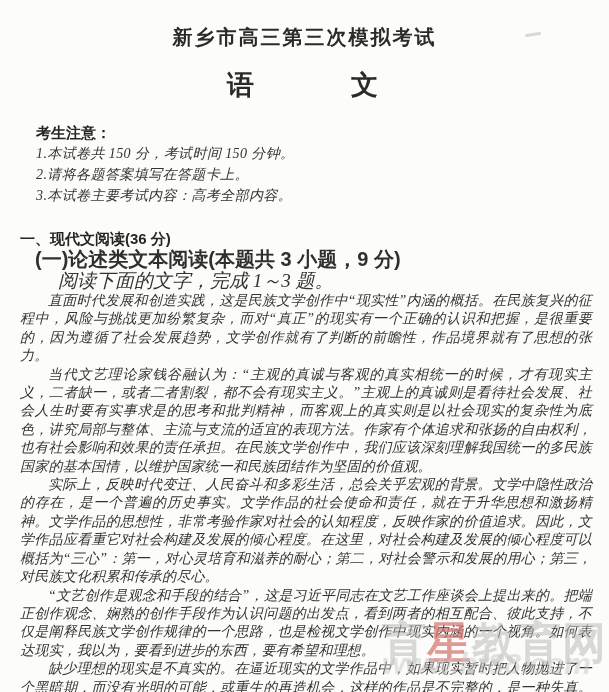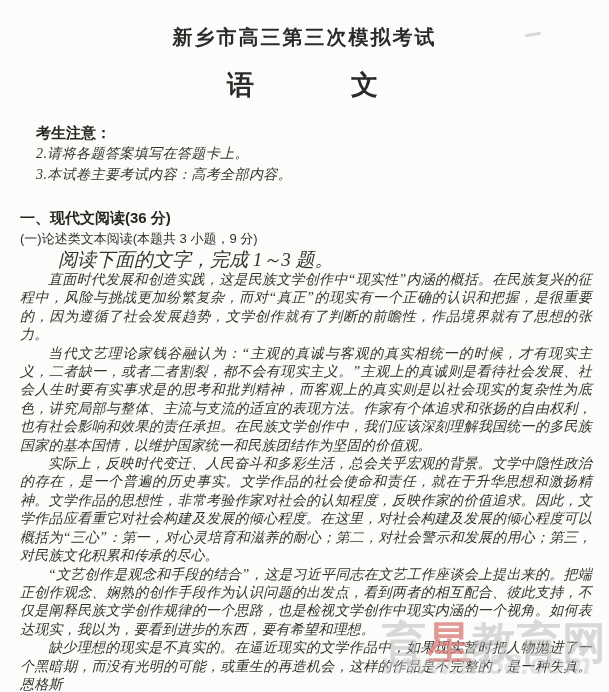--- a/index.html
+++ b/index.html
@@ -58,24 +58,25 @@
   }
   .section-heading {
     font-family: "Liberation Sans", sans-serif;
     font-weight: bold;
     font-size: 15px;
     line-height: 21px;
     color: #262522;
   }
   .section-subheading {
     font-family: "Liberation Sans", sans-serif;
-    font-weight: normal;
-    font-size: 13px;
+    font-weight: bold;
+    font-size: 20px;
     line-height: 21px;
     color: #302f2c;
+    margin-left: 15px;
   }
   .section-instruction {
     font-style: italic;
     font-size: 19px;
     line-height: 21px;
     text-indent: 2em;
     color: #34332f;
   }
   .body-text { margin-top: 1px; }
   .body-text p {
@@ -126,20 +127,21 @@
 
 <div class="page">
 
   <div class="smudge"></div>
 
   <h1 class="doc-title">新乡市高三第三次模拟考试</h1>
   <h2 class="doc-subject">语　　　文</h2>
 
   <div class="notice">
     <div class="notice-heading">考生注意：</div>
+    <div class="notice-item">1.本试卷共 150 分，考试时间 150 分钟。</div>
     <div class="notice-item">2.请将各题答案填写在答题卡上。</div>
     <div class="notice-item">3.本试卷主要考试内容：高考全部内容。</div>
   </div>
 
   <div class="section">
     <div class="section-heading">一、现代文阅读(36 分)</div>
     <div class="section-subheading">(一)论述类文本阅读(本题共 3 小题，9 分)</div>
     <div class="section-instruction">阅读下面的文字，完成 1～3 题。</div>
 
     <div class="body-text">

